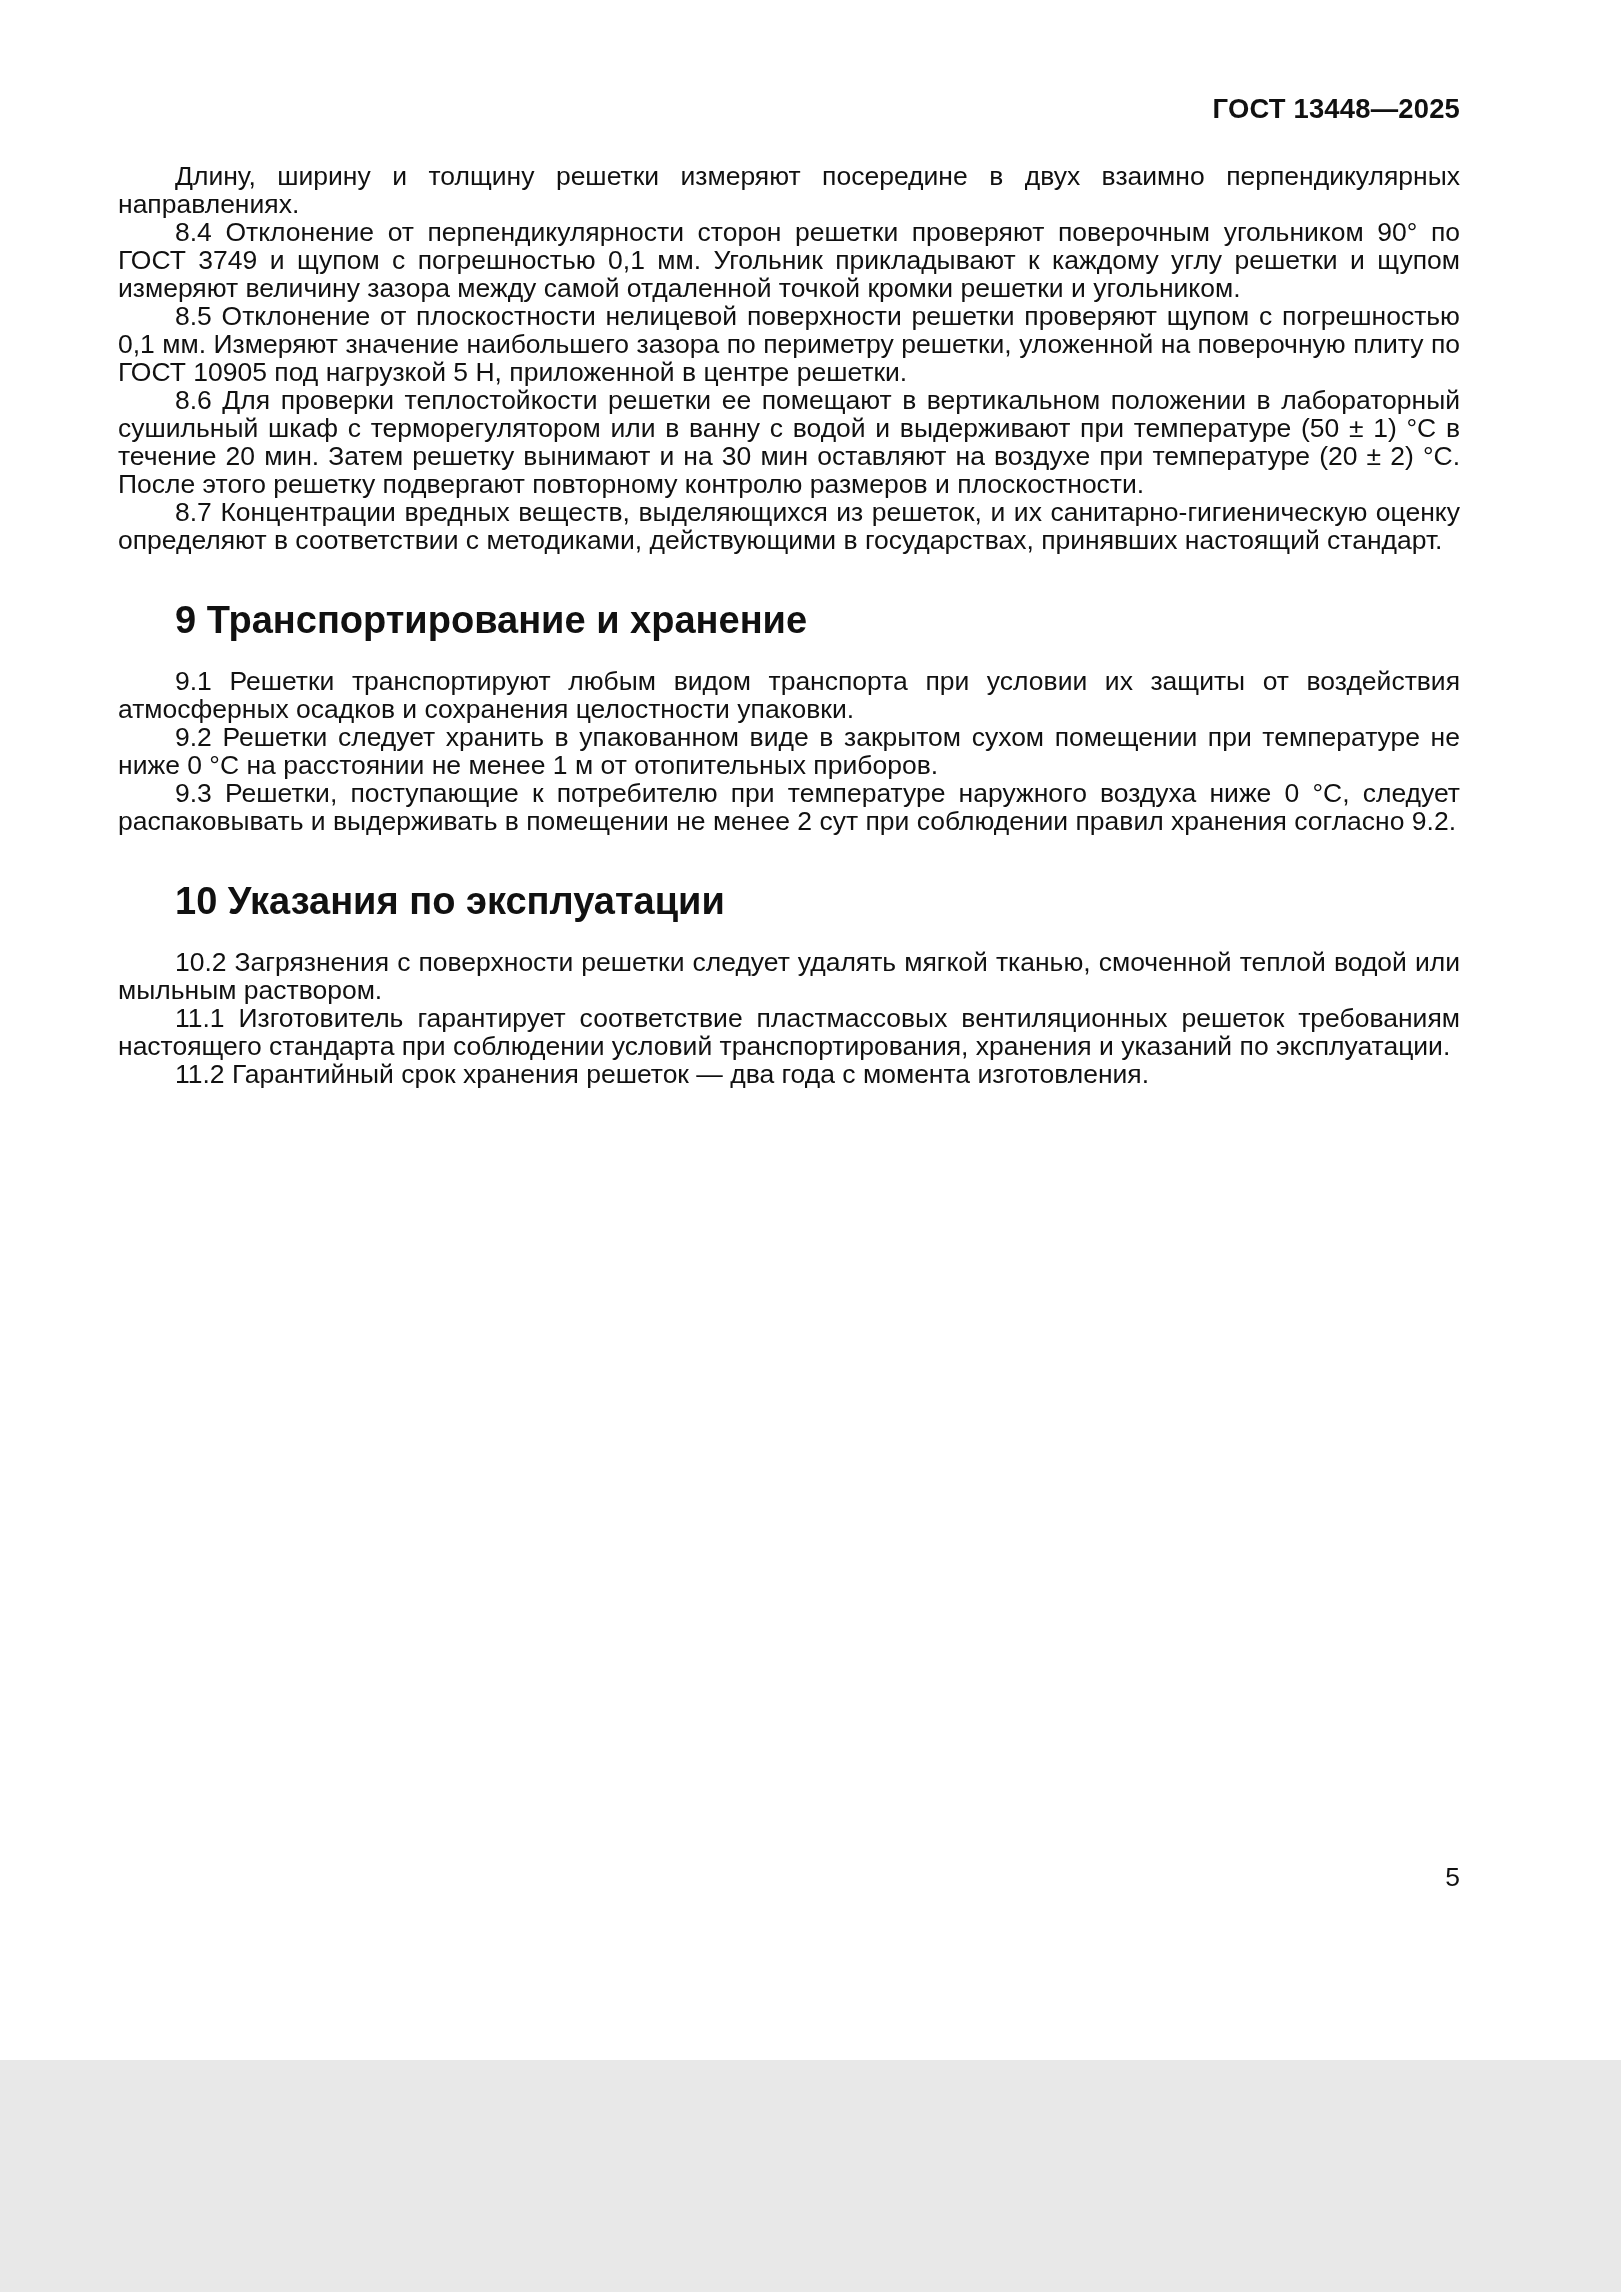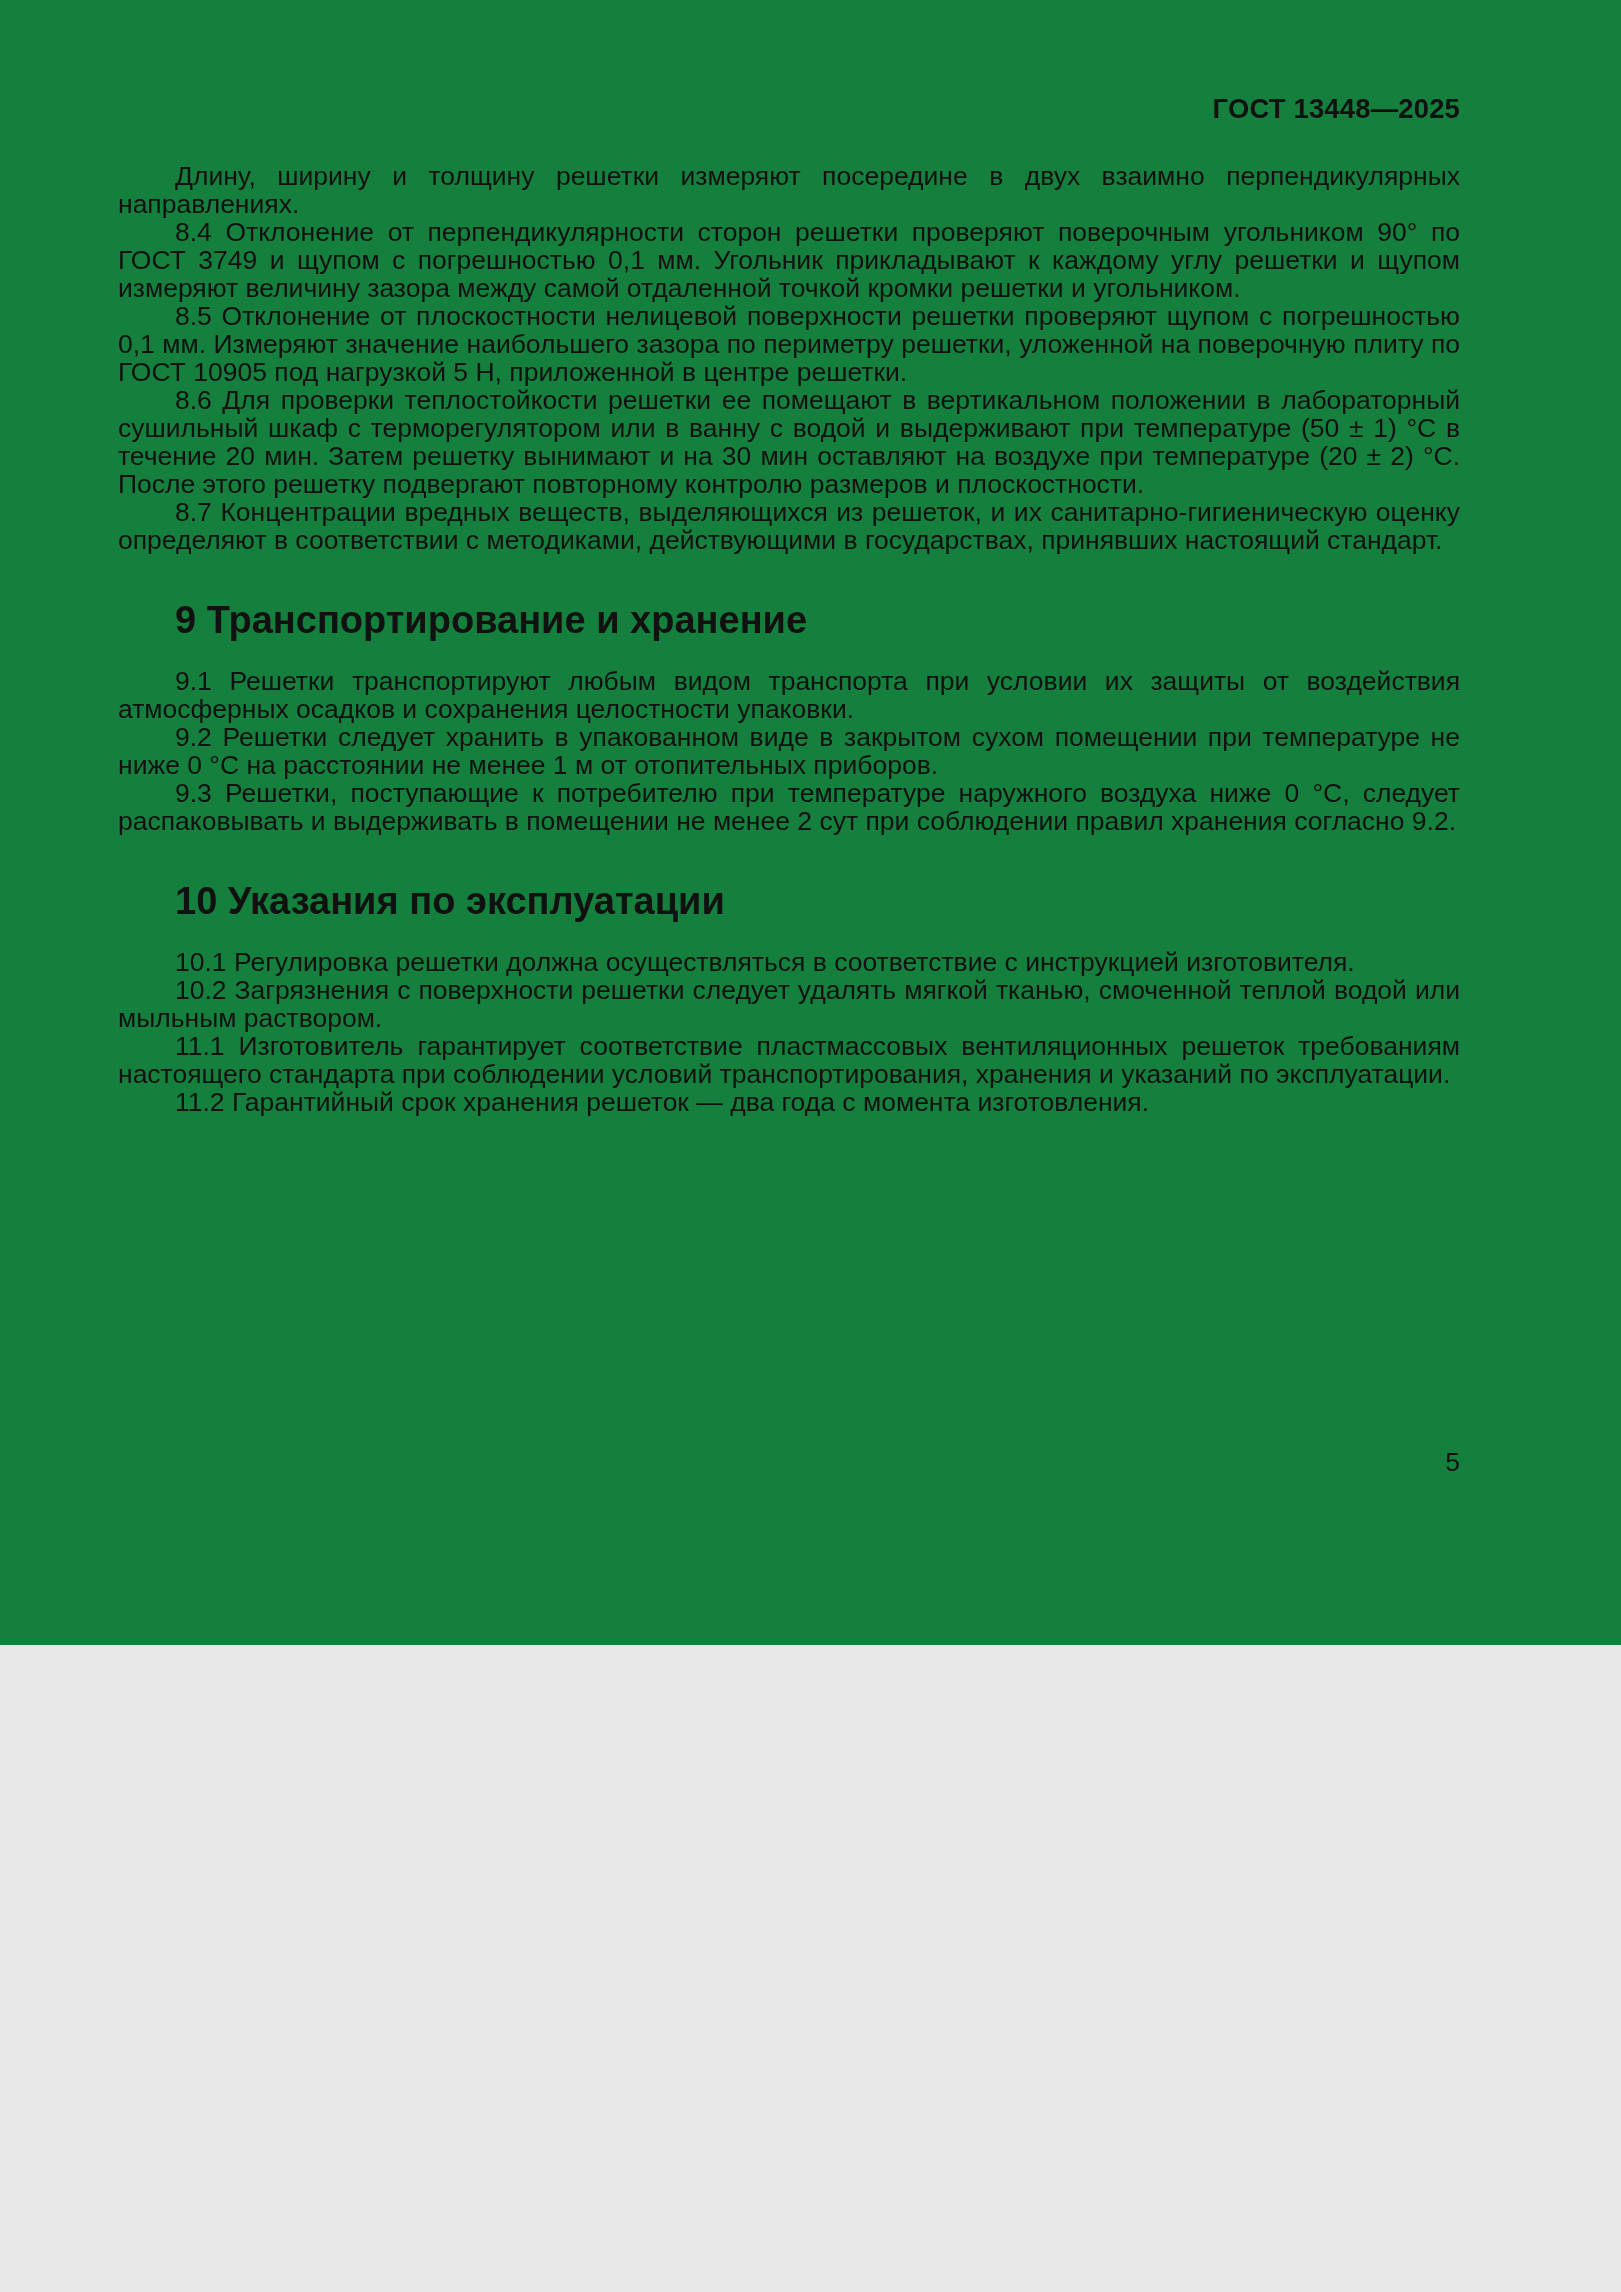--- a/index.html
+++ b/index.html
@@ -5,23 +5,23 @@
   * { margin: 0; padding: 0; box-sizing: border-box; }
 
   html, body {
     background: #e8e8e8;
     font-family: "Liberation Sans", "DejaVu Sans", sans-serif;
   }
 
   .page {
     position: relative;
     width: 1621px;
-    height: 1645px;
+    height: 2060px;
     margin: 0 auto;
-    background: #15803d;
+    background: #ffffff;
     color: #111111;
     padding: 93px 161px 0 118px;
     overflow: hidden;
   }
 
   .doc-header {
     text-align: right;
     font-weight: bold;
     font-size: 27.4px;
     letter-spacing: 0.2px;
@@ -68,21 +68,20 @@
     <p>8.5 Отклонение от плоскостности нелицевой поверхности решетки проверяют щупом с погрешностью 0,1 мм. Измеряют значение наибольшего зазора по периметру решетки, уложенной на поверочную плиту по ГОСТ 10905 под нагрузкой 5 Н, приложенной в центре решетки.</p>
     <p>8.6 Для проверки теплостойкости решетки ее помещают в вертикальном положении в лабораторный сушильный шкаф с терморегулятором или в ванну с водой и выдерживают при температуре (50 ± 1) °С в течение 20 мин. Затем решетку вынимают и на 30 мин оставляют на воздухе при температуре (20 ± 2) °С. После этого решетку подвергают повторному контролю размеров и плоскостности.</p>
     <p>8.7 Концентрации вредных веществ, выделяющихся из решеток, и их санитарно-гигиеническую оценку определяют в соответствии с методиками, действующими в государствах, принявших настоящий стандарт.</p>
 
     <h2 class="section-heading">9  Транспортирование и хранение</h2>
     <p>9.1 Решетки транспортируют любым видом транспорта при условии их защиты от воздействия атмосферных осадков и сохранения целостности упаковки.</p>
     <p>9.2 Решетки следует хранить в упакованном виде в закрытом сухом помещении при температуре не ниже 0 °С на расстоянии не менее 1 м от отопительных приборов.</p>
     <p>9.3 Решетки, поступающие к потребителю при температуре наружного воздуха ниже 0 °С, следует распаковывать и выдерживать в помещении не менее 2 сут при соблюдении правил хранения согласно 9.2.</p>
 
     <h2 class="section-heading">10  Указания по эксплуатации</h2>
-    <p>10.1 Регулировка решетки должна осуществляться в соответствие с инструкцией изготовителя.</p>
     <p>10.2 Загрязнения с поверхности решетки следует удалять мягкой тканью, смоченной теплой водой или мыльным раствором.</p>
 
     <p>11.1 Изготовитель гарантирует соответствие пластмассовых вентиляционных решеток требованиям настоящего стандарта при соблюдении условий транспортирования, хранения и указаний по эксплуатации.</p>
     <p>11.2 Гарантийный срок хранения решеток — два года с момента изготовления.</p>
 
   </div>
 
   <div class="page-number">5</div>
 
 </div>

